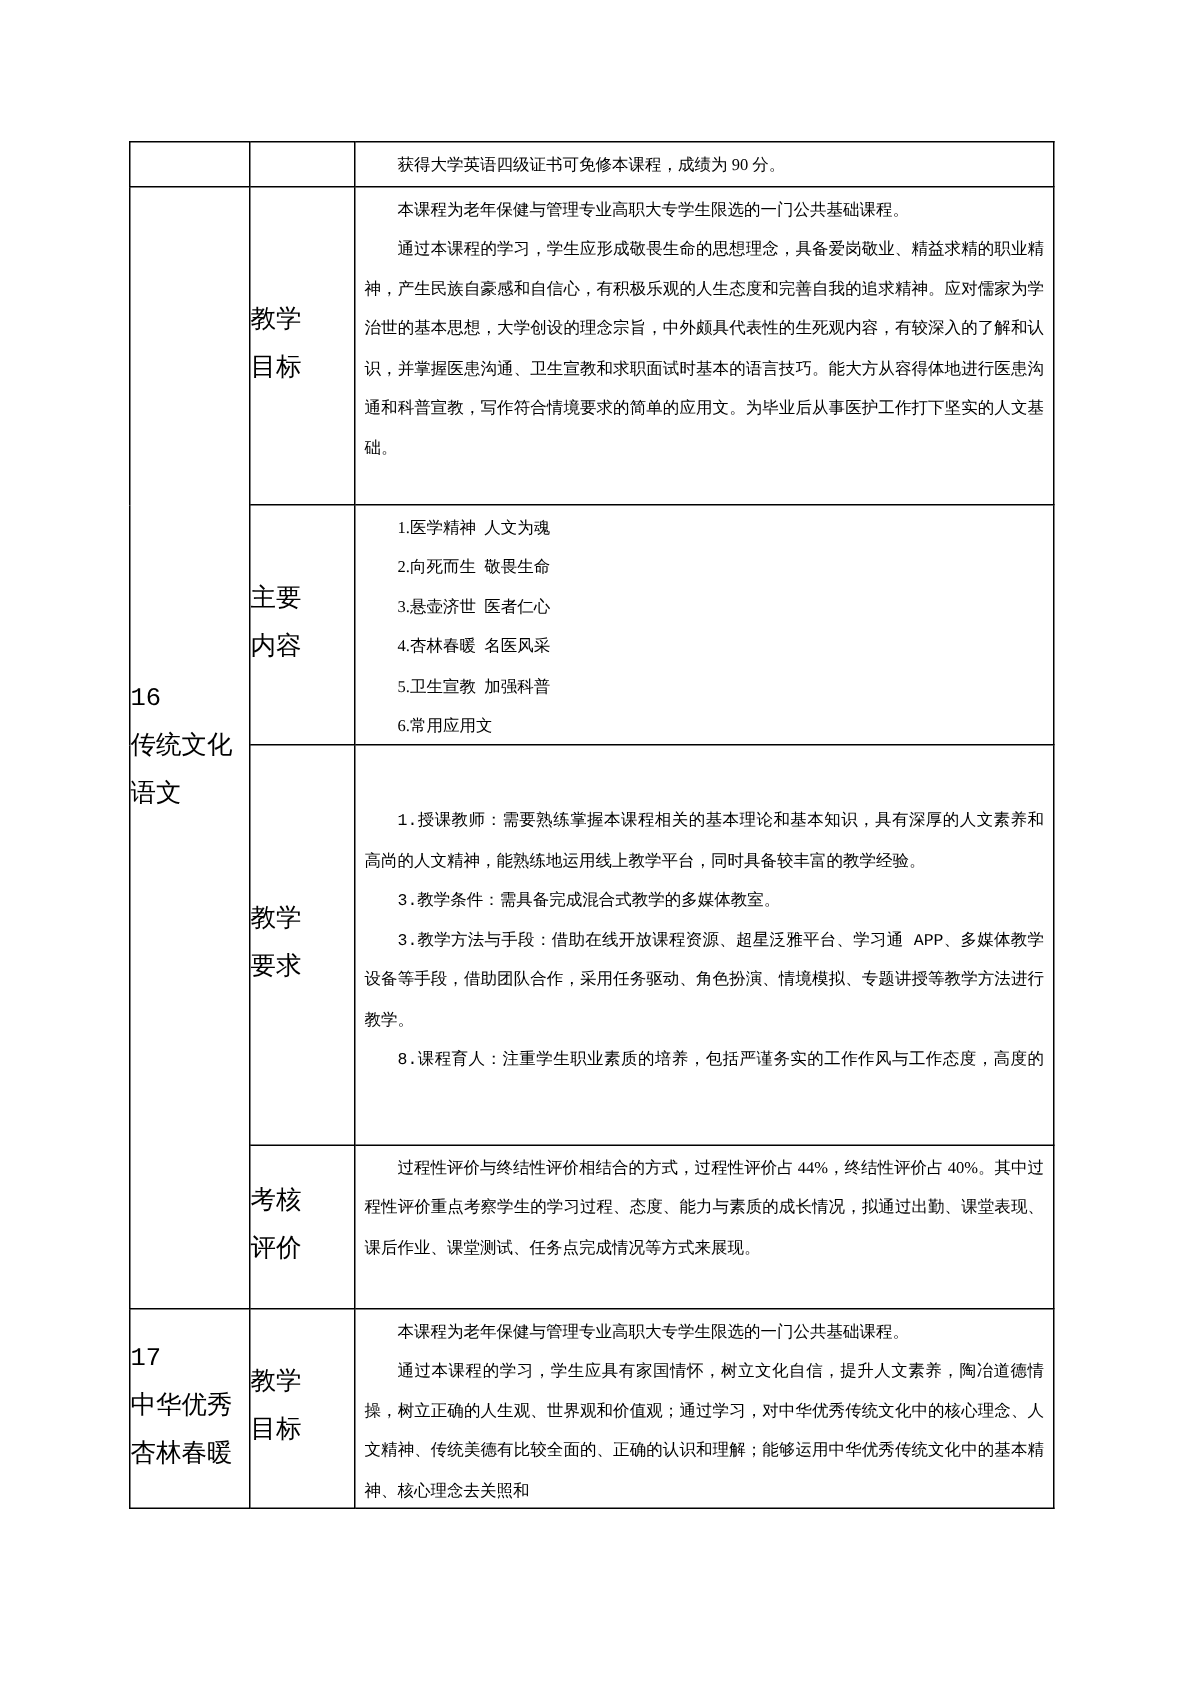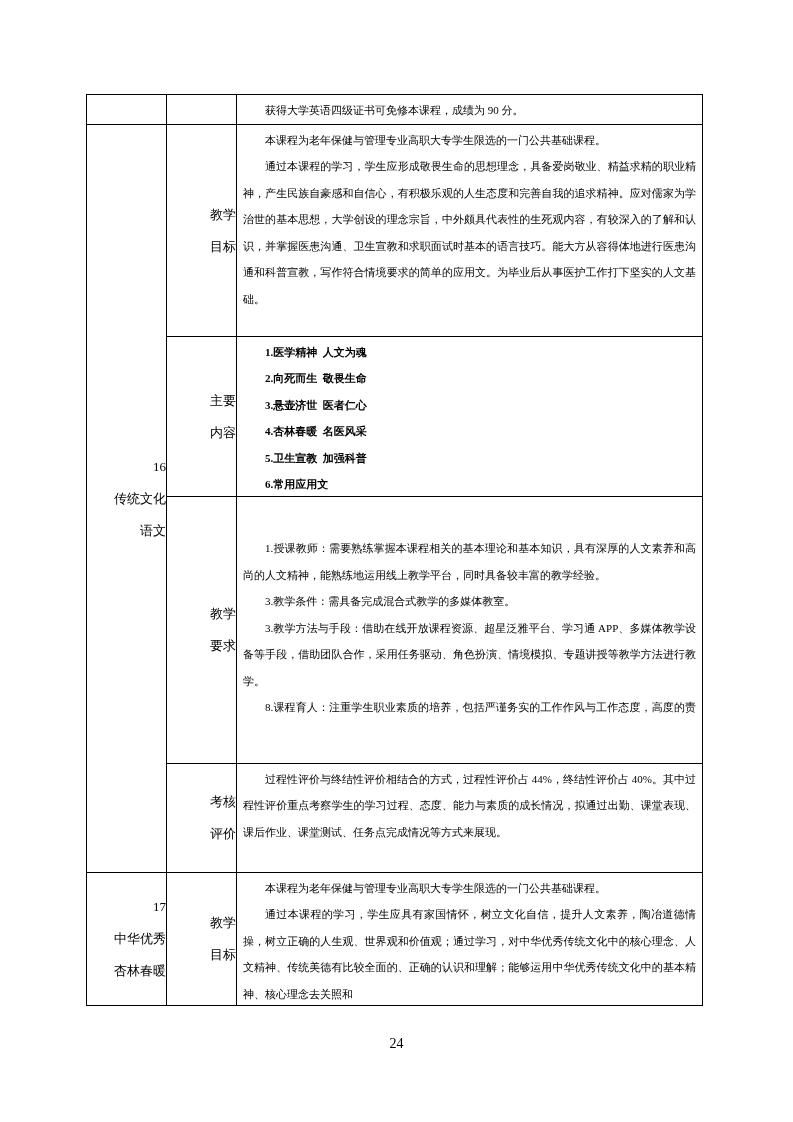--- a/index.html
+++ b/index.html
@@ -23,36 +23,37 @@
   
   tr.r-cont{height:30px;}
   tr.r-goal16{height:212px;}
   tr.r-main16{height:160px;}
   tr.r-req16{height:267px;}
   tr.r-eval16{height:109px;}
   tr.r-goal17{height:133px;}
   .clip{overflow:hidden;box-sizing:border-box;}
   .clip.h28{height:28px;}
   .clip.h210{height:210px;}
-  .clip.h158{height:158px;font-weight:bold;}
-  .clip.h265{height:192px;}
+  .clip.h158{height:158px;}
+  .clip.h265{height:192px;font-family:Liberation Mono, monospace;}
   .clip.h107{height:107px;}
   .clip.h131{height:131px;}
   .content{
     font-size:11px;
     line-height:26.5px;
     text-align:justify;
     padding:1px 6px 0 6px;
   }
   .content p{margin:0;text-indent:2em;}
   .content p.pre{white-space:pre-wrap;}
   .cell-center{
-    text-align:right;
-    font-size:13px;
+    text-align:left;
+    font-size:17px;
     line-height:32px;
+    font-family:Liberation Mono, monospace;
   }
   .cell-center div{margin:0;}
   .page-number{
     position:absolute;left:0;top:1034px;width:793px;
     text-align:center;font-size:14px;line-height:20px;
   }
 </style>
 </head>
 <body>
 
@@ -152,15 +153,14 @@
         <div class="clip h131 content">
           <p>本课程为老年保健与管理专业高职大专学生限选的一门公共基础课程。</p>
           <p>通过本课程的学习，学生应具有家国情怀，树立文化自信，提升人文素养，陶冶道德情操，树立正确的人生观、世界观和价值观；通过学习，对中华优秀传统文化中的核心理念、人文精神、传统美德有比较全面的、正确的认识和理解；能够运用中华优秀传统文化中的基本精神、核心理念去关照和</p>
         </div>
       </td>
     </tr>
 
   </tbody>
     </table>
 
-  <div class="page-number">24</div>
 
 </div>
 
 </body></html>

